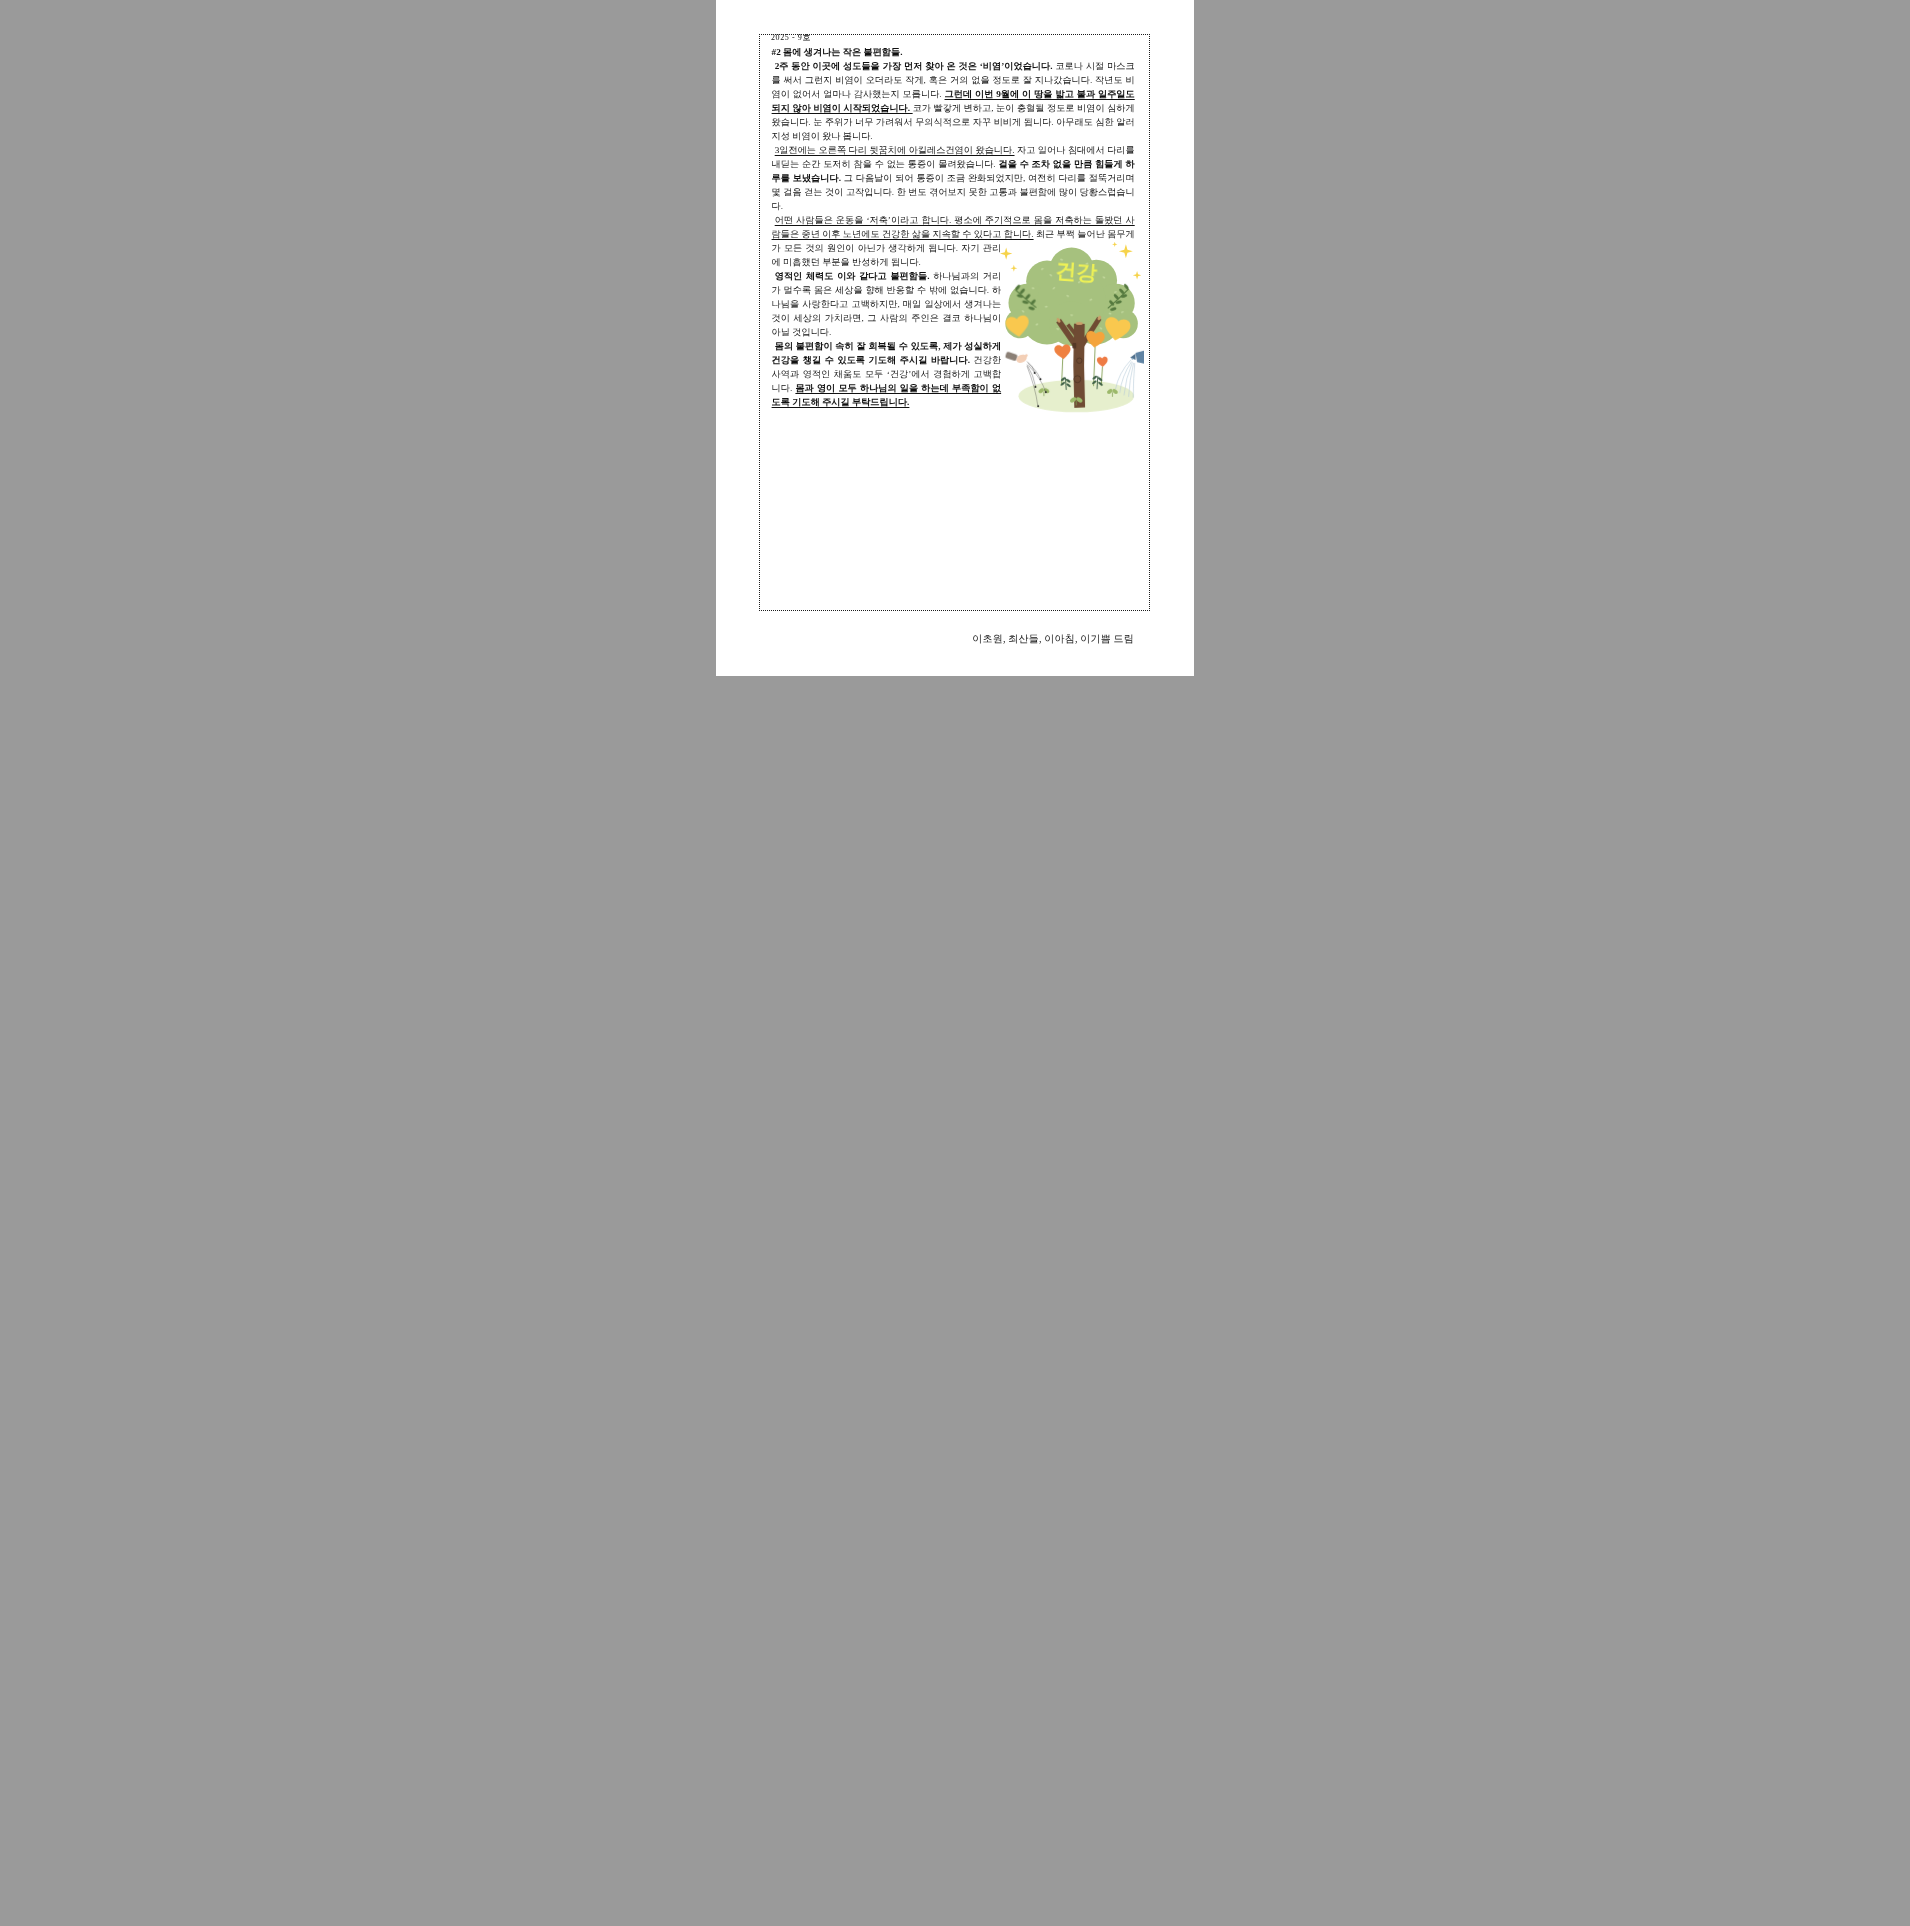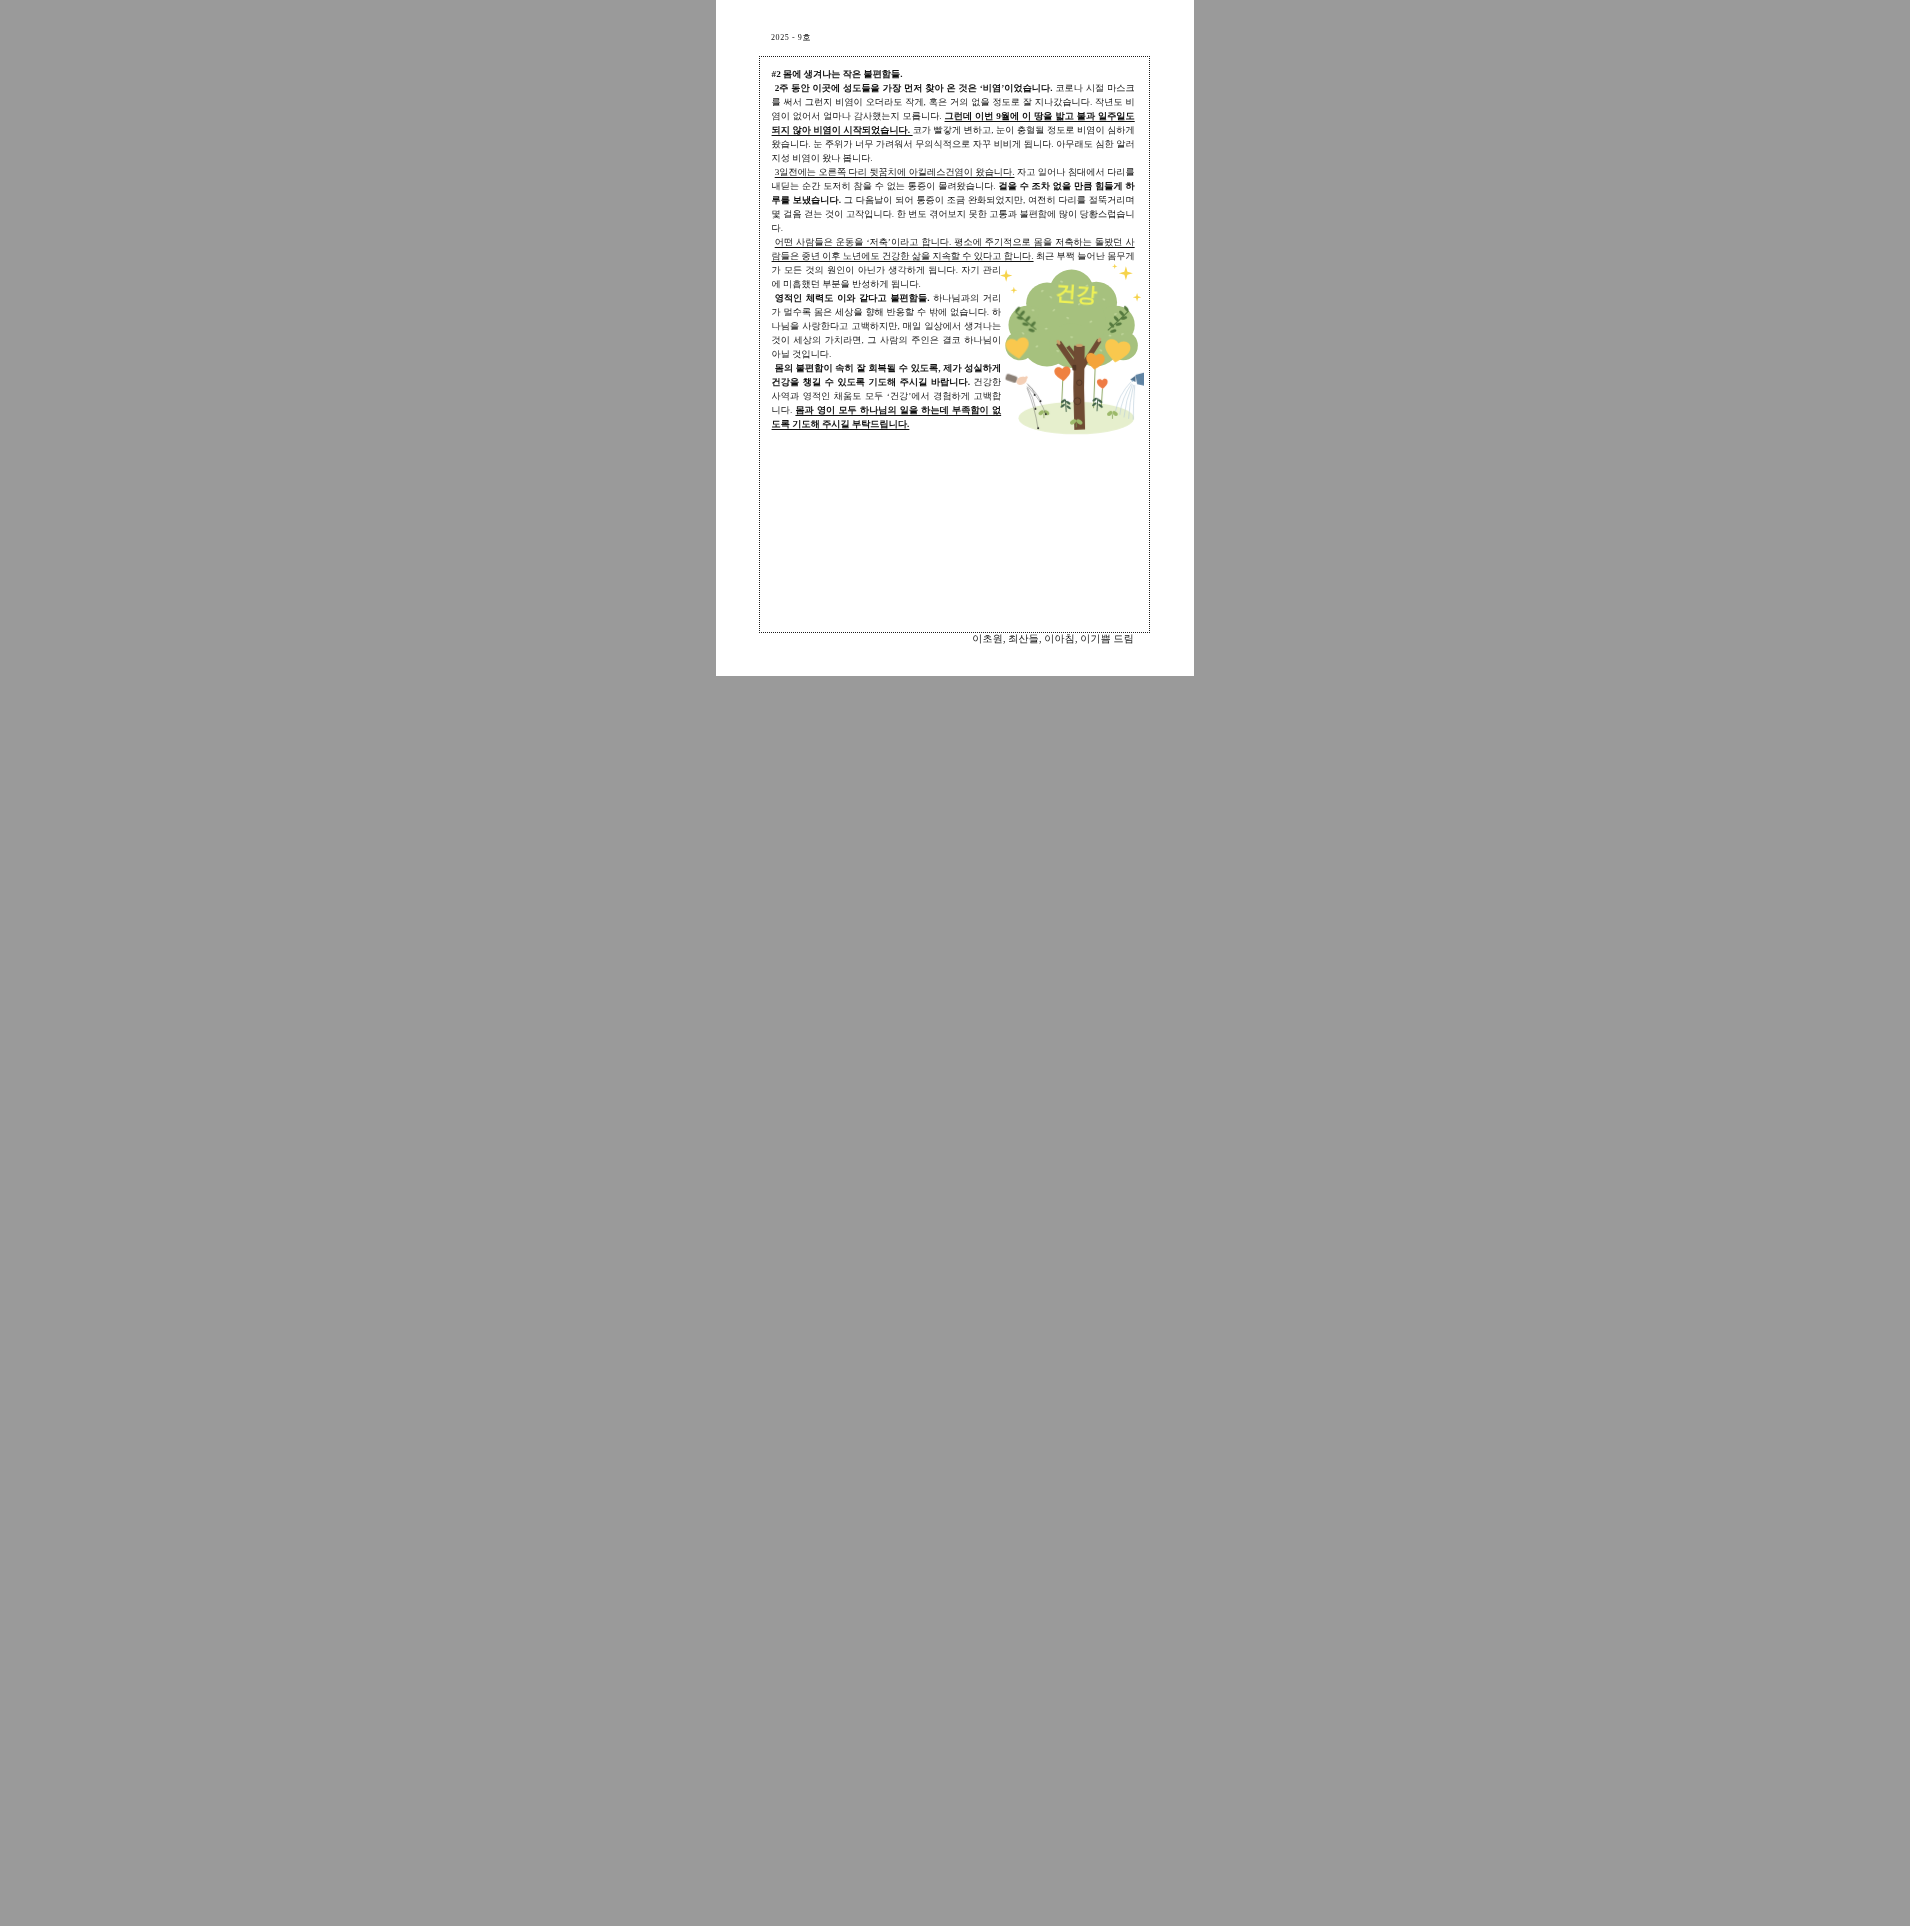--- a/index.html
+++ b/index.html
@@ -11,21 +11,21 @@
     font-family:"Liberation Serif", serif;
     color:#111;
     overflow:hidden;
     text-decoration:underline;
   }
   .issue{
     position:absolute;left:55px;top:32px;
     font-size:8px;letter-spacing:0.6px;
   }
   .frame{
-    position:absolute;left:43px;top:56px;
+    position:absolute;left:43px;top:34px;
     width:391px;height:577px;
     box-sizing:border-box;
     border:1.2px dotted #1c1c1c;
     padding:10px 14.3px 0 11.6px;
   }
   .frame p, .frame h1{
     margin:0;
     font-size:9.2px;
     line-height:14px;
     text-align:justify;

